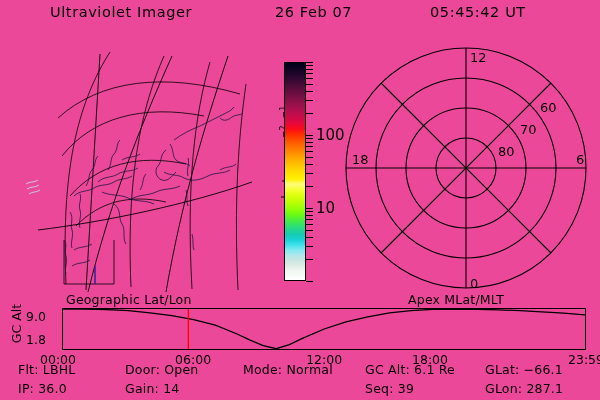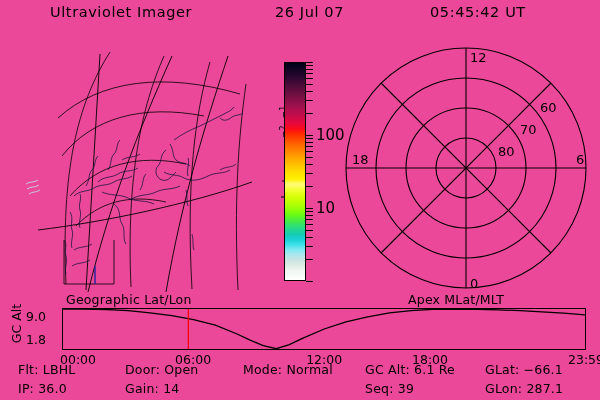--- a/index.html
+++ b/index.html
@@ -166,21 +166,21 @@
   .st-row0 { top: 0px; }
   .st-row1 { top: 19px; }
 </style>
 </head>
 <body>
 
 <div id="app">
 
   <div id="header">
     <div class="h-item" id="hdr-title">Ultraviolet Imager</div>
-    <div class="h-item" id="hdr-date">26 Jul 07</div>
+    <div class="h-item" id="hdr-date">26 Feb 07</div>
     <div class="h-item" id="hdr-time">05:45:42 UT</div>
   </div>
 
   <div id="geo-panel">
     <svg width="240" height="248" viewBox="0 0 240 248">
       <g fill="none" stroke="#000000" stroke-width="0.8">
 
         <path d="M 96 8 C 63 60 47 128 52 240"></path>
         <path d="M 150 12 C 128 62 112 132 117 243"></path>
         <path d="M 196 18 C 181 70 172 140 178 245"></path>
@@ -309,21 +309,21 @@
     <div id="tl-ylabel">GC Alt</div>
     <div class="tl-ytick" id="tl-ytick-hi">9.0</div>
     <div class="tl-ytick" id="tl-ytick-lo">1.8</div>
     <div id="tl-plot">
       <svg id="tl-svg" width="522" height="40" viewBox="0 0 522 40" preserveAspectRatio="none">
         <polyline id="tl-curve" fill="none" stroke="#000000" stroke-width="1.3" points="0.00,0.00 21.77,0.00 43.53,0.56 65.30,1.67 87.06,3.89 108.83,6.67 130.59,10.56 152.36,16.11 174.12,25.00 187.18,31.11 200.24,36.67 213.30,39.72 226.36,35.56 239.42,29.44 261.19,20.00 282.95,12.78 304.72,7.78 326.48,3.89 348.25,1.67 370.01,0.28 391.78,0.00 413.54,0.28 435.31,0.83 457.07,1.67 478.84,2.78 500.60,4.17 522.00,5.83"></polyline>
         <line id="tl-marker" x1="125.3688029020556" y1="0" x2="125.3688029020556" y2="40" stroke="#ff0000" stroke-width="1.3"></line>
       </svg>
     </div>
     <div id="tl-xlabels">
-        <div class="tl-xlab" style="left: 78px;">00:00</div>
+        <div class="tl-xlab" style="left: 58px;">00:00</div>
         <div class="tl-xlab" style="left: 193.093px;">06:00</div>
         <div class="tl-xlab" style="left: 324.186px;">12:00</div>
         <div class="tl-xlab" style="left: 430px;">18:00</div>
         <div class="tl-xlab" style="left: 586px;">23:59</div>
       </div>
   </div>
 
   <div id="status">
       <div class="st-cell st-row0" style="left: 18px;">Flt: LBHL</div>
       <div class="st-cell st-row1" style="left: 18px;">IP: 36.0</div>

